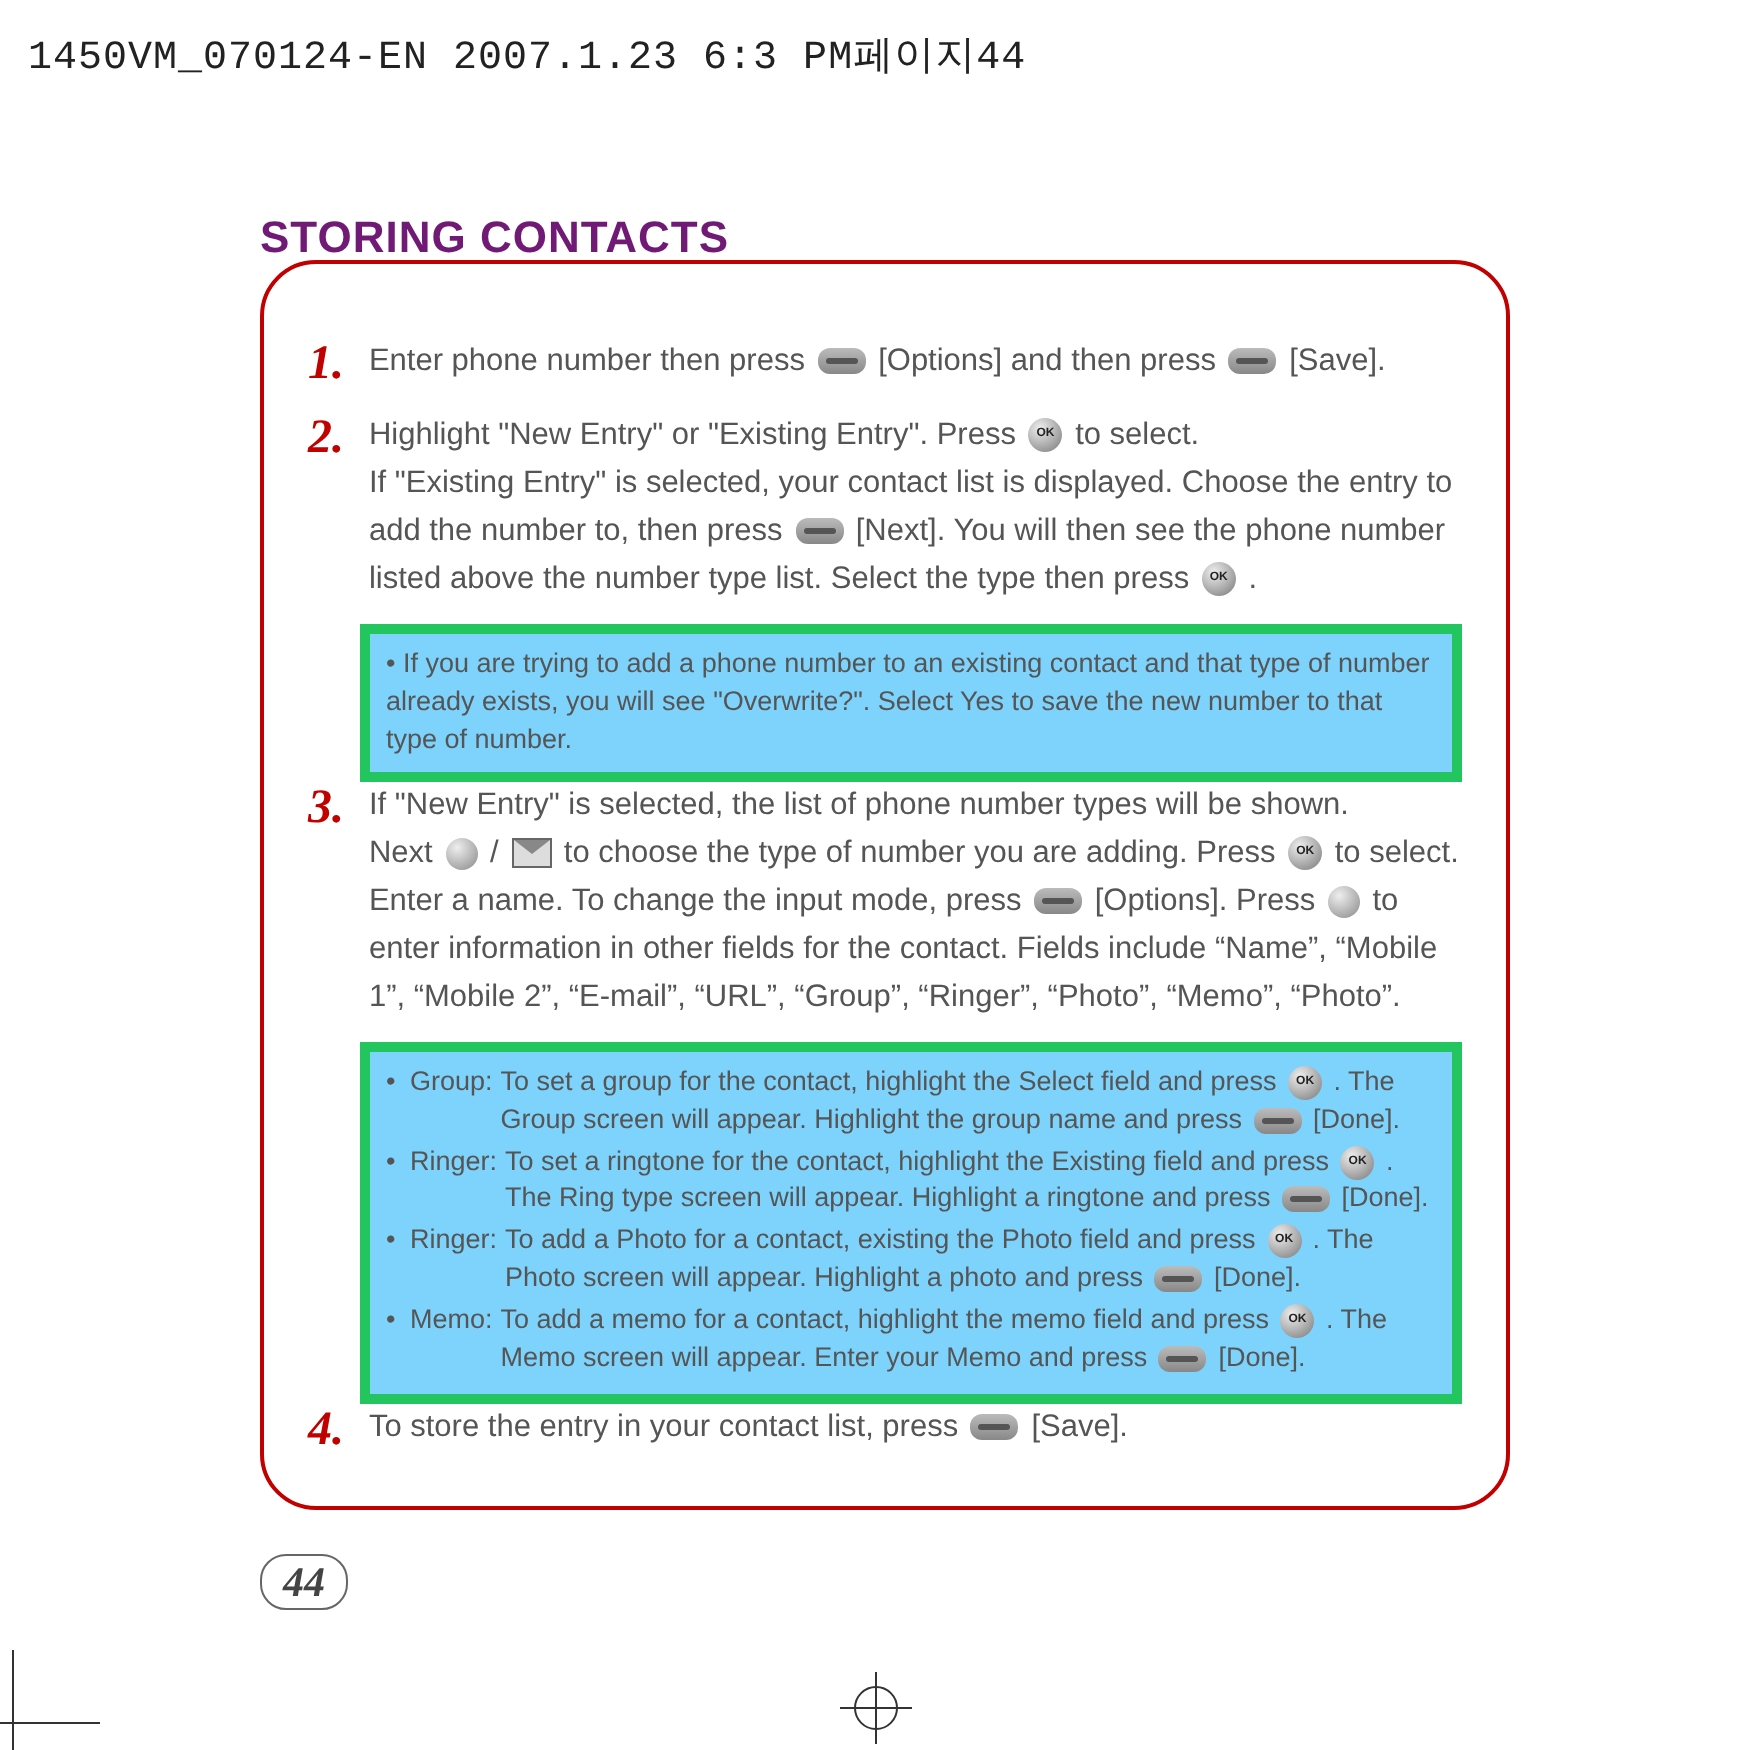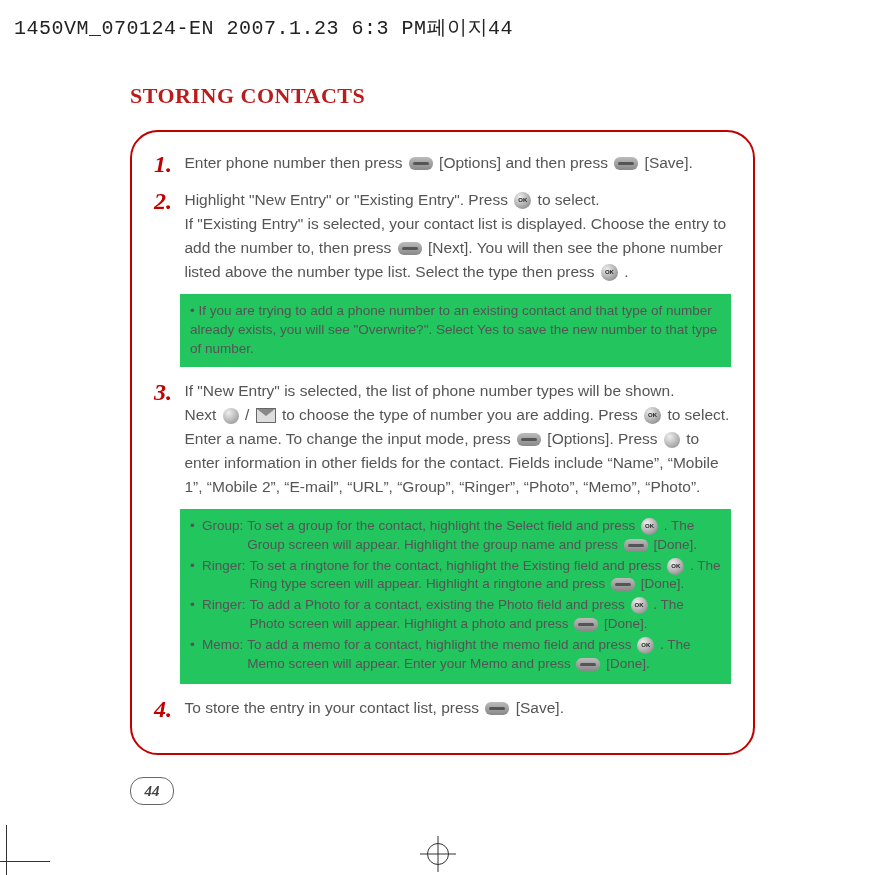--- a/index.html
+++ b/index.html
@@ -16,35 +16,34 @@
   .header-strip {
     position: absolute;
     top: 14px; left: 14px;
     font-family: "Courier New", monospace;
     font-size: 20px;
     letter-spacing: 0.5px;
     color: #222;
   }
   .section-title {
     position: absolute;
-    top: 83px; left: 130px;
+    top: 106px; left: 130px;
     font-weight: bold;
     font-size: 22px;
-    color: #b91c1c;
+    color: #701a75;
     letter-spacing: 0.5px;
-    font-family: Liberation Serif, serif;
   }
   .content-box {
     position: absolute;
     top: 130px; left: 130px;
     width: 625px;
     height: 625px;
     border: 2px solid #c10000;
     border-radius: 28px;
-    padding: 19px 22px 20px 22px;
+    padding: 37px 22px 20px 22px;
     box-sizing: border-box;
   }
   .step {
     margin-bottom: 10px;
   }
   .step-num {
     font-family: "Times New Roman", Georgia, serif;
     font-style: italic;
     font-weight: bold;
     font-size: 24px;
@@ -55,23 +54,23 @@
   }
   .step-body {
     display: inline-block;
     width: 545px;
     vertical-align: top;
     font-size: 15.5px;
     line-height: 1.55;
     color: #555;
   }
   .note-box {
-    border: 2px solid #22c55e;
-    background: #22c55e;
-    margin: 10px 0 12px 26px;
+    border: 5px solid #22c55e;
+    background: #7dd3fc;
+    margin: 10px 0 0 26px;
     padding: 6px 8px;
     font-size: 13.5px;
     line-height: 1.4;
     color: #555;
   }
   .note-item {
     display: flex;
     gap: 4px;
     margin-bottom: 2px;
   }
@@ -144,21 +143,21 @@
   }
   .page-num-wrap {
     position: absolute;
     bottom: 70px; left: 130px;
     width: 42px; height: 26px;
     border: 1.5px solid #666;
     border-radius: 13px;
     text-align: center;
     font-style: italic;
     font-weight: bold;
-    font-size: 15px;
+    font-size: 21px;
     line-height: 26px;
     color: #444;
     font-family: "Times New Roman", Georgia, serif;
   }
   
   .crop {
     position: absolute;
     color: #333;
   }
   .crop-bl-h { top: 861px; left: 0; width: 50px; border-top: 1px solid #333; }

